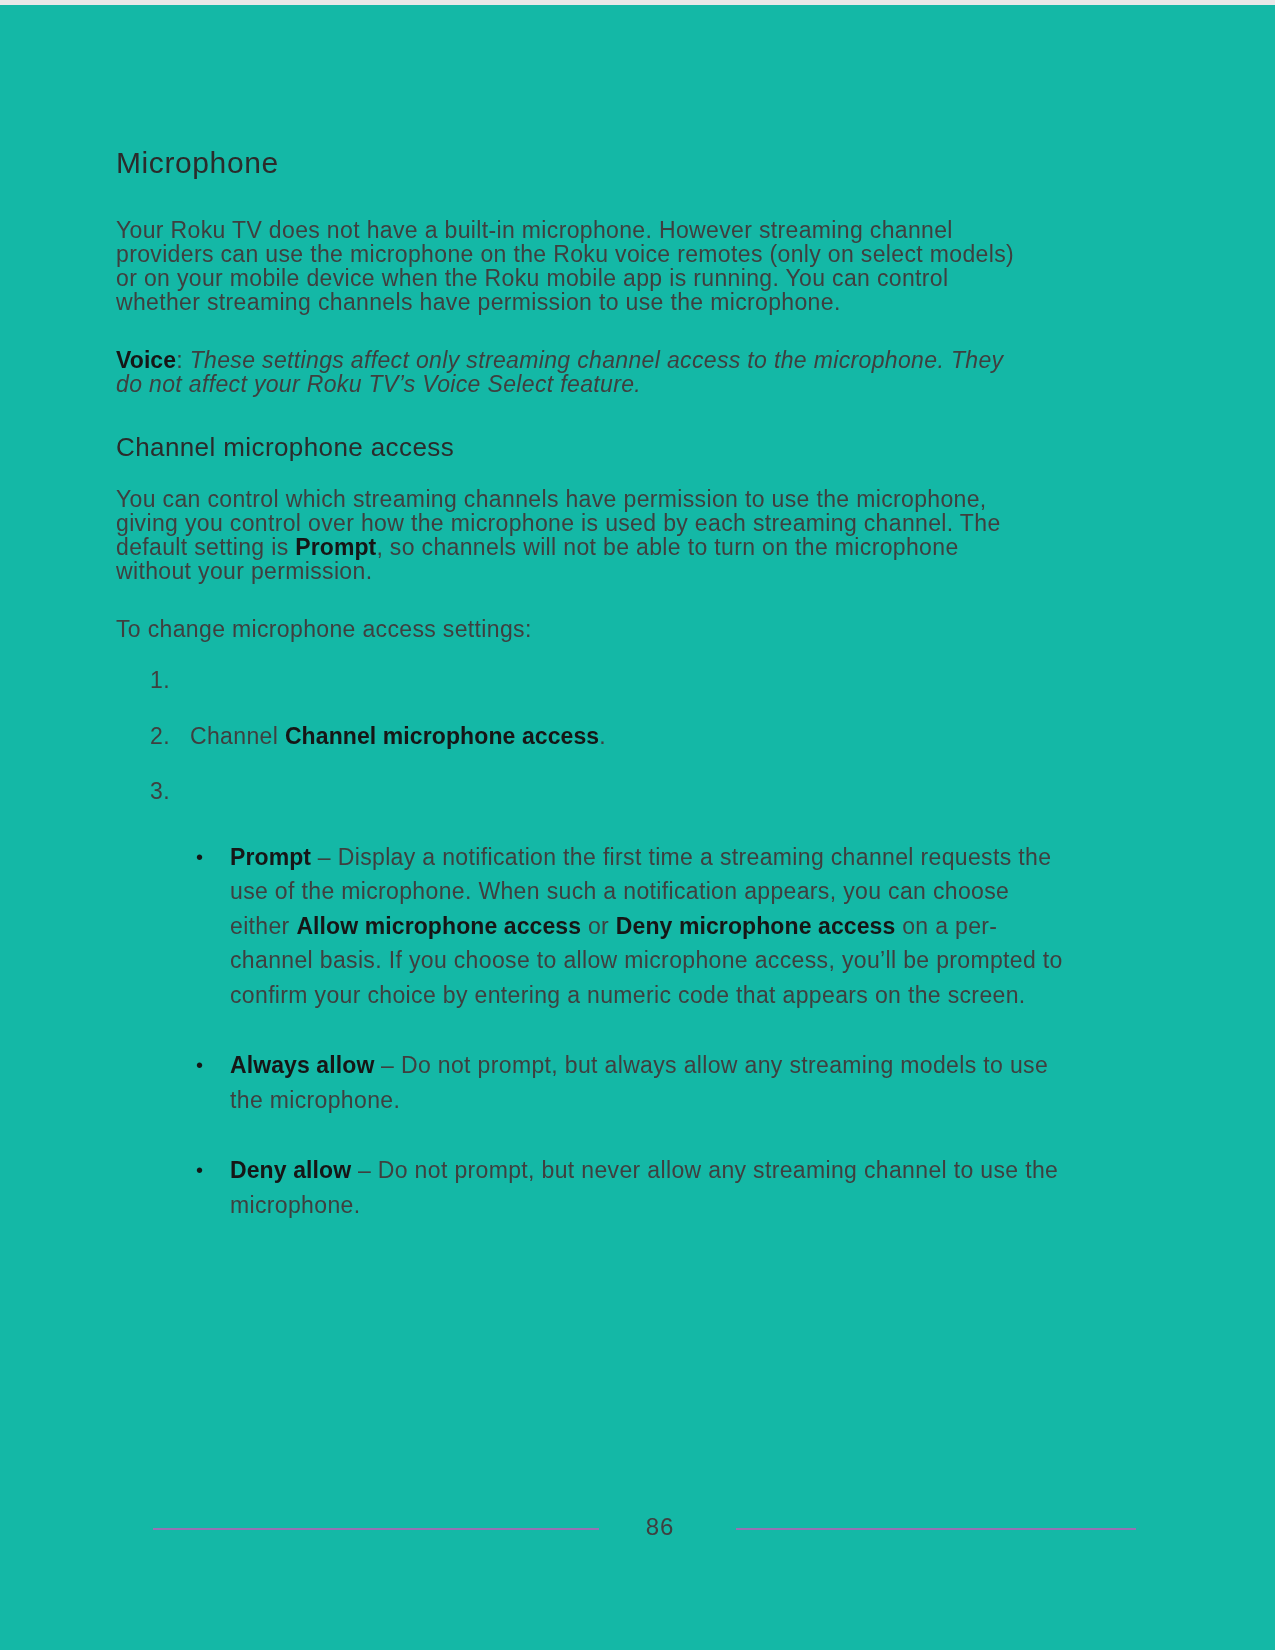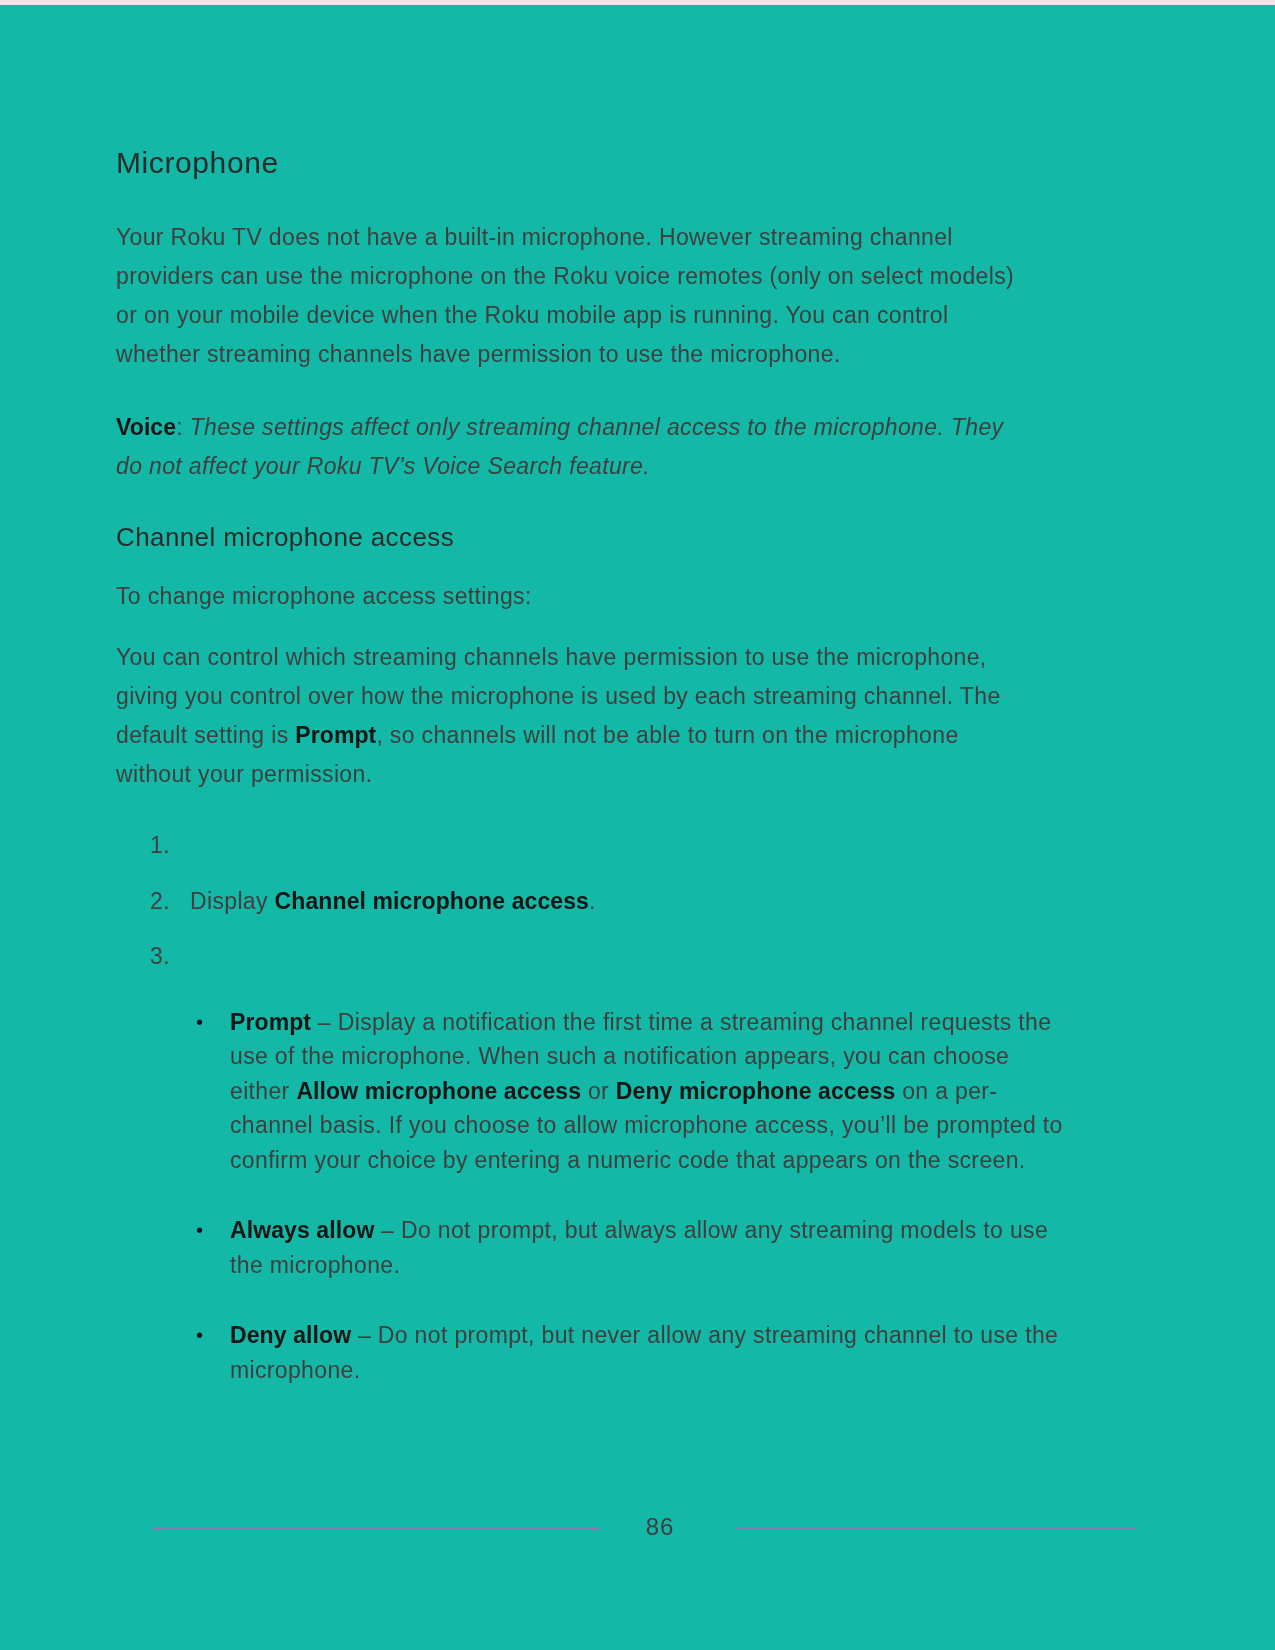--- a/index.html
+++ b/index.html
@@ -27,21 +27,21 @@
     font-size: 26px;
     font-weight: 400;
     letter-spacing: 0.4px;
     color: #2b2b2b;
     line-height: 34px;
     margin: 30px 0 23px 0;
   }
   p.body {
     font-size: 23px;
     font-weight: 300;
-    line-height: 39px;
+    line-height: 24px;
     letter-spacing: 0.35px;
     margin: 0 0 34px 0;
     max-width: 915px;
   }
   p.body.tight { margin-bottom: 22px; }
   strong.b { font-weight: 700; color: #161616; letter-spacing: 0.1px; }
   em.i { font-style: italic; }
   ol.steps {
     list-style: none;
     margin: 0;
@@ -81,35 +81,35 @@
 </style>
 </head>
 <body>
 
 <div class="page">
 
   <h1 class="doc-title">Microphone</h1>
 
   <p class="body">Your Roku TV does not have a built-in microphone. However streaming channel providers can use the microphone on the Roku voice remotes (only on select models) or on your mobile device when the Roku mobile app is running. You can control whether streaming channels have permission to use the microphone.</p>
 
-  <p class="body"><strong class="b">Voice</strong><span>: </span><em class="i">These settings affect only streaming channel access to the microphone. They do not affect your Roku TV’s Voice Search feature.</em></p>
+  <p class="body"><strong class="b">Voice</strong><span>: </span><em class="i">These settings affect only streaming channel access to the microphone. They do not affect your Roku TV’s Voice Select feature.</em></p>
 
   <h2 class="section-heading">Channel microphone access</h2>
 
+  <p class="body"><span>You can control which streaming channels have permission to use the microphone, giving you control over how the microphone is used by each streaming channel. The default setting is </span><strong class="b">Prompt</strong><span>, so channels will not be able to turn on the microphone without your permission.</span></p>
+
   <p class="body tight">To change microphone access settings:</p>
-
-  <p class="body"><span>You can control which streaming channels have permission to use the microphone, giving you control over how the microphone is used by each streaming channel. The default setting is </span><strong class="b">Prompt</strong><span>, so channels will not be able to turn on the microphone without your permission.</span></p>
 
   <ol class="steps">
     <li>
       <span class="step-number">1.</span>
     </li>
     <li>
       <span class="step-number">2.</span>
-      <span><span>Display </span><strong class="b">Channel microphone access</strong><span>.</span></span>
+      <span><span>Channel </span><strong class="b">Channel microphone access</strong><span>.</span></span>
     </li>
     <li class="last">
       <span class="step-number">3.</span>
     </li>
   </ol>
 
   <ul class="options">
     <li>
       <span class="bullet">•</span>
       <span class="option-text"><strong class="b">Prompt</strong><span> – Display a notification the first time a streaming channel requests the use of the microphone. When such a notification appears, you can choose either </span><strong class="b">Allow microphone access</strong><span> or </span><strong class="b">Deny microphone access</strong><span> on a per-channel basis. If you choose to allow microphone access, you’ll be prompted to confirm your choice by entering a numeric code that appears on the screen.</span></span>

